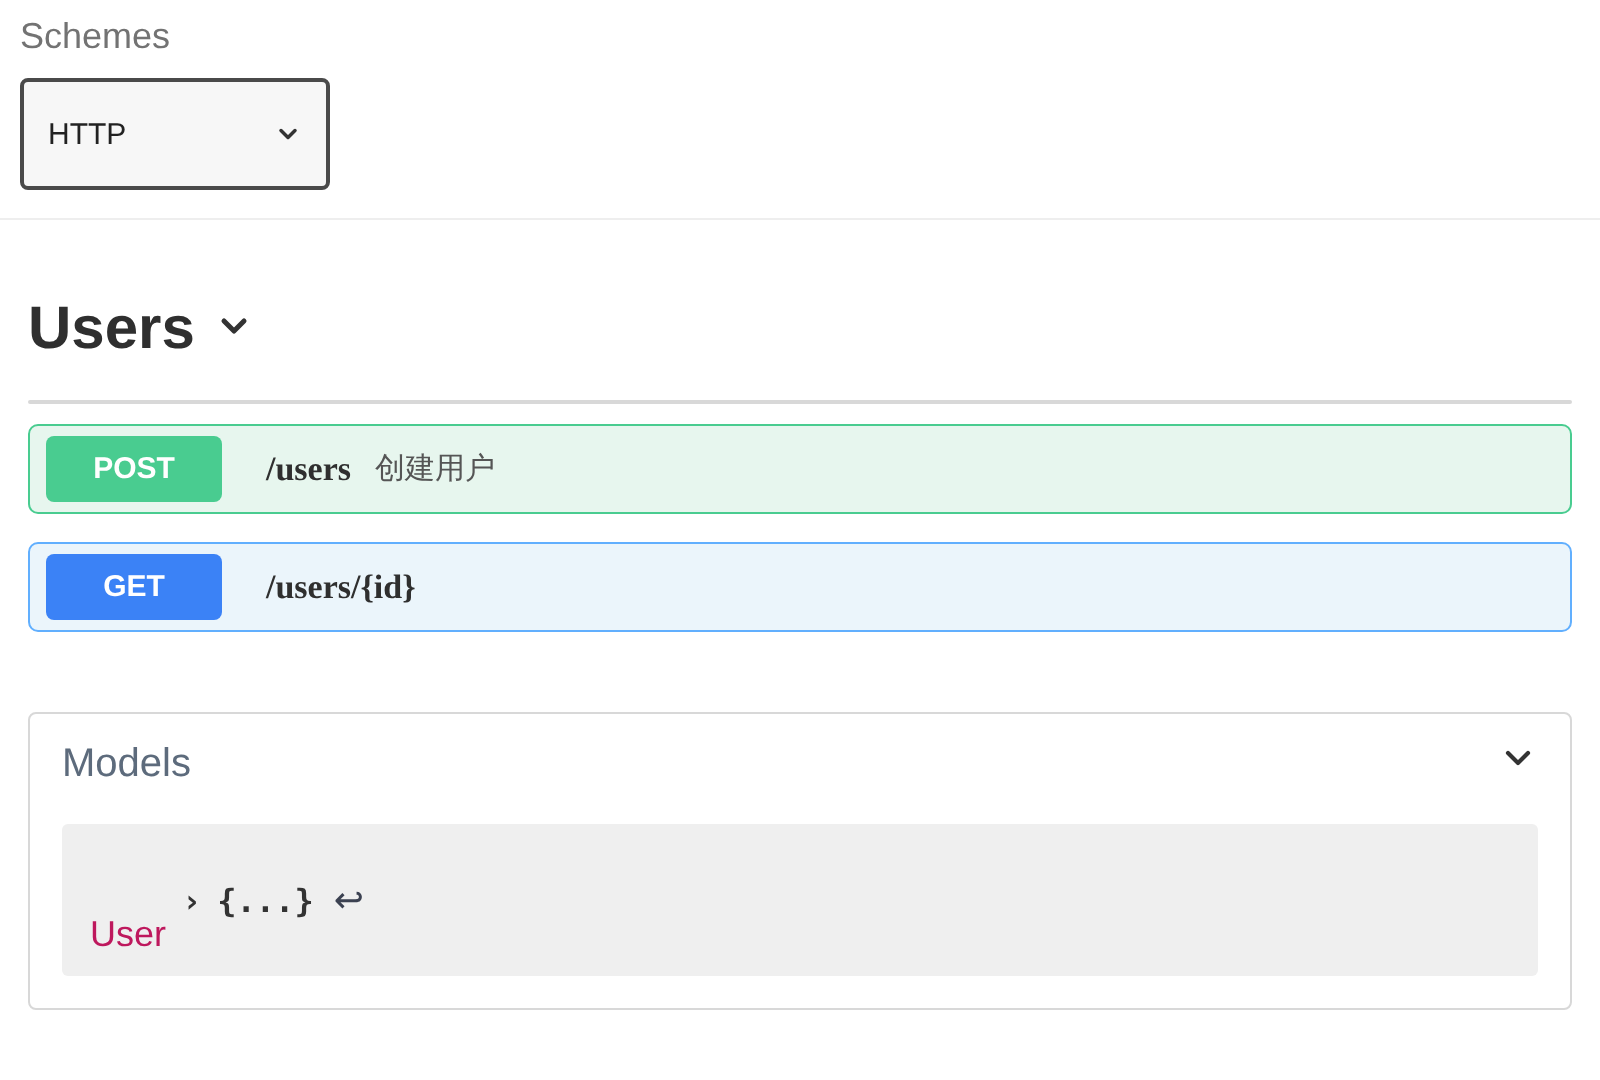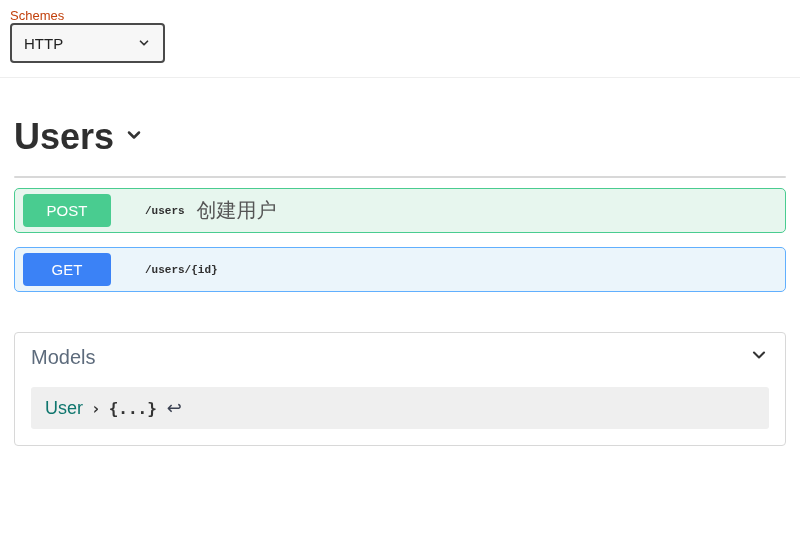--- a/index.html
+++ b/index.html
@@ -9,28 +9,28 @@
     color: #3b4151;
     width: 800px;
     height: 540px;
     overflow: hidden;
   }
   .schemes-wrap {
     padding: 8px 10px 14px 10px;
     border-bottom: 1px solid #eee;
   }
   .schemes-label {
-    font-size: 13px;
-    margin-bottom: 0;
-    color: #c2410c;
+    font-size: 18px;
+    margin-bottom: 10px;
+    color: #737373;
   }
   .schemes-select {
     position: relative;
     width: 155px;
-    height: 40px;
+    height: 56px;
     border: 2px solid #4a4a4a;
     border-radius: 4px;
     background: #f7f7f7;
     display: flex;
     align-items: center;
     padding: 0 12px;
     cursor: pointer;
   }
   .schemes-select span {
     font-size: 15px;
@@ -48,21 +48,21 @@
     padding: 0 14px;
   }
   .tag-header {
     display: flex;
     align-items: center;
     margin-top: 38px;
     margin-bottom: 18px;
     cursor: pointer;
   }
   .tag-name {
-    font-size: 36px;
+    font-size: 30px;
     font-weight: 700;
     color: #2f2f2f;
   }
   .tag-chev {
     margin-left: 10px;
   }
   .tag-divider {
     height: 2px;
     background: #d8d8d8;
     width: 100%;
@@ -81,39 +81,39 @@
   .op.post {
     background: #e7f6ee;
     border: 1px solid #49cc90;
   }
   .op.get {
     background: #ebf5fb;
     border: 1px solid #61affe;
   }
   .method {
     color: #fff;
-    font-weight: 400;
+    font-weight: 700;
     font-size: 15px;
     text-align: center;
     padding: 8px 0;
     width: 88px;
     border-radius: 4px;
     flex-shrink: 0;
   }
   .method.post { background: #49cc90; }
   .method.get  { background: #3b82f6; }
   .path {
-    font-family: Liberation Mono, monospace;
-    font-weight: 700;
-    font-size: 11px;
+    font-family: Liberation Serif, serif;
+    font-weight: 700;
+    font-size: 17px;
     color: #2f2f2f;
-    margin-left: 34px;
+    margin-left: 22px;
   }
   .summary {
-    font-size: 20px;
+    font-size: 15px;
     color: #555;
     margin-left: 12px;
   }
 
   .models-box {
     border: 1px solid #d8d8d8;
     border-radius: 4px;
     margin: 40px 14px 0 14px;
   }
   .models-head {
@@ -132,22 +132,23 @@
     background: #efefef;
     margin: 6px 16px 16px 16px;
     border-radius: 3px;
     padding: 10px 14px;
     display: flex;
     align-items: center;
     cursor: pointer;
   }
   .model-name {
     font-size: 18px;
-    color: #0f766e;
+    color: #be185d;
     font-weight: 500;
+    margin-top: 35px;
   }
   .model-caret {
     font-family: ui-monospace, SFMono-Regular, Menlo, Consolas, monospace;
     font-weight: 700;
     margin: 0 8px;
     color: #333;
   }
   .model-braces {
     font-family: ui-monospace, SFMono-Regular, Menlo, Consolas, monospace;
     font-weight: 700;

